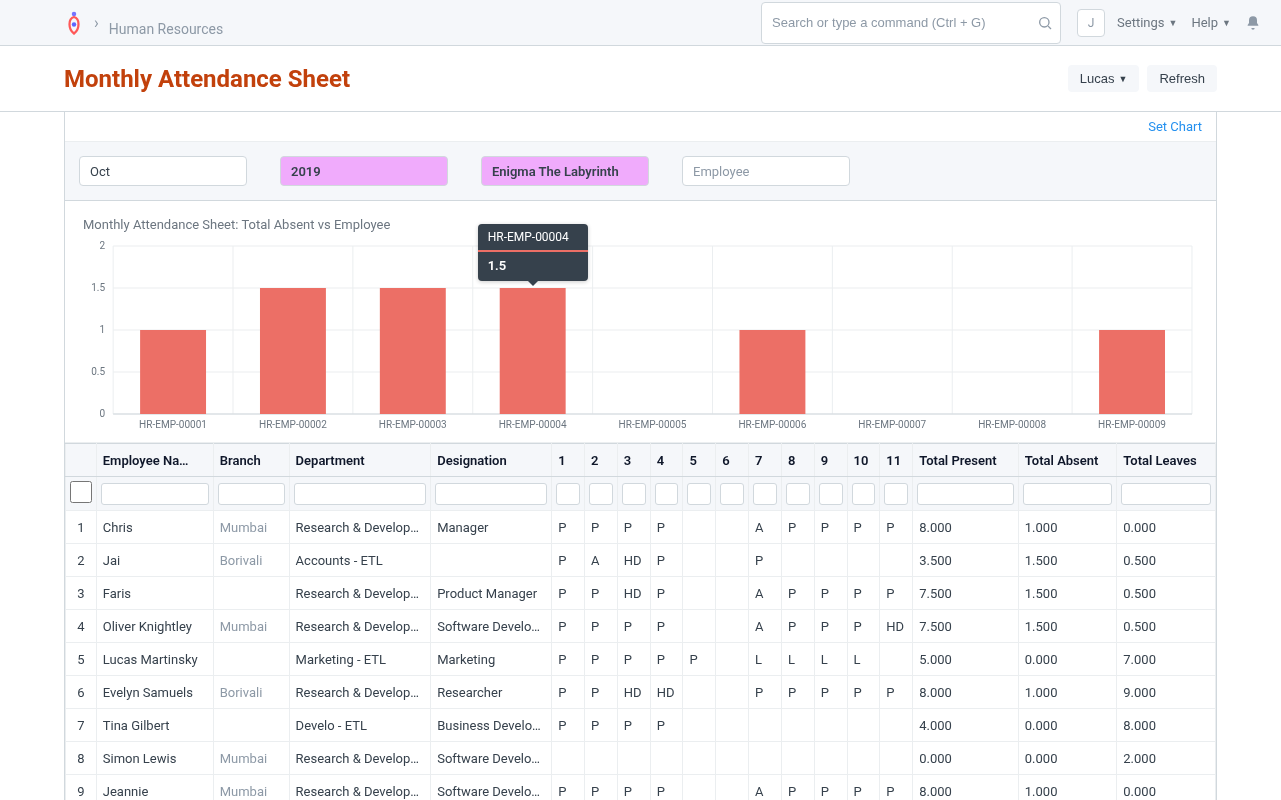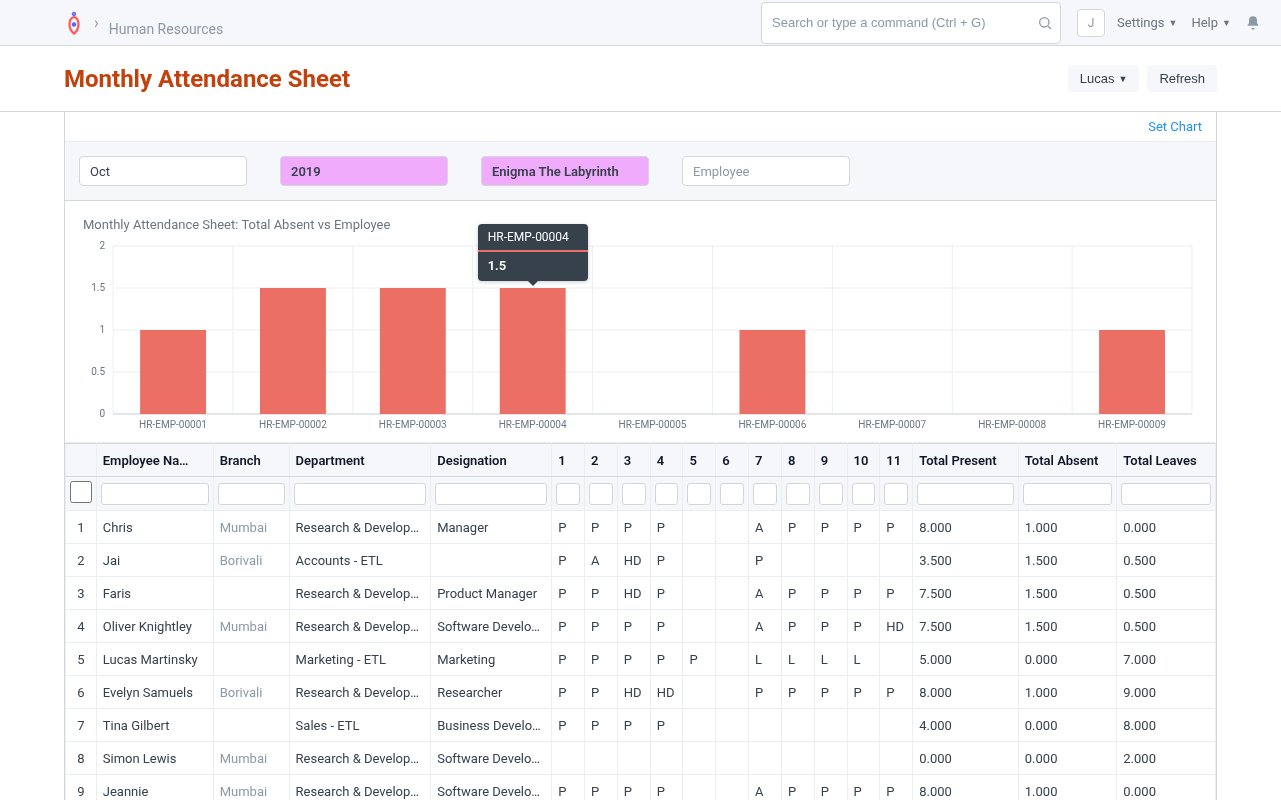--- a/index.html
+++ b/index.html
@@ -519,21 +519,21 @@
               <td>P</td>
               <td>P</td>
               <td class="num">8.000</td>
               <td class="num">1.000</td>
               <td class="num">9.000</td>
             </tr>
             <tr>
               <td class="col-idx" style="text-align: center;">7</td>
               <td>Tina Gilbert</td>
               <td class="branch-cell"></td>
-              <td>Sales - ETL</td>
+              <td>Develo - ETL</td>
               <td>Business Develo…</td>
               <td>P</td>
               <td>P</td>
               <td>P</td>
               <td>P</td>
               <td></td>
               <td></td>
               <td></td>
               <td></td>
               <td></td>

